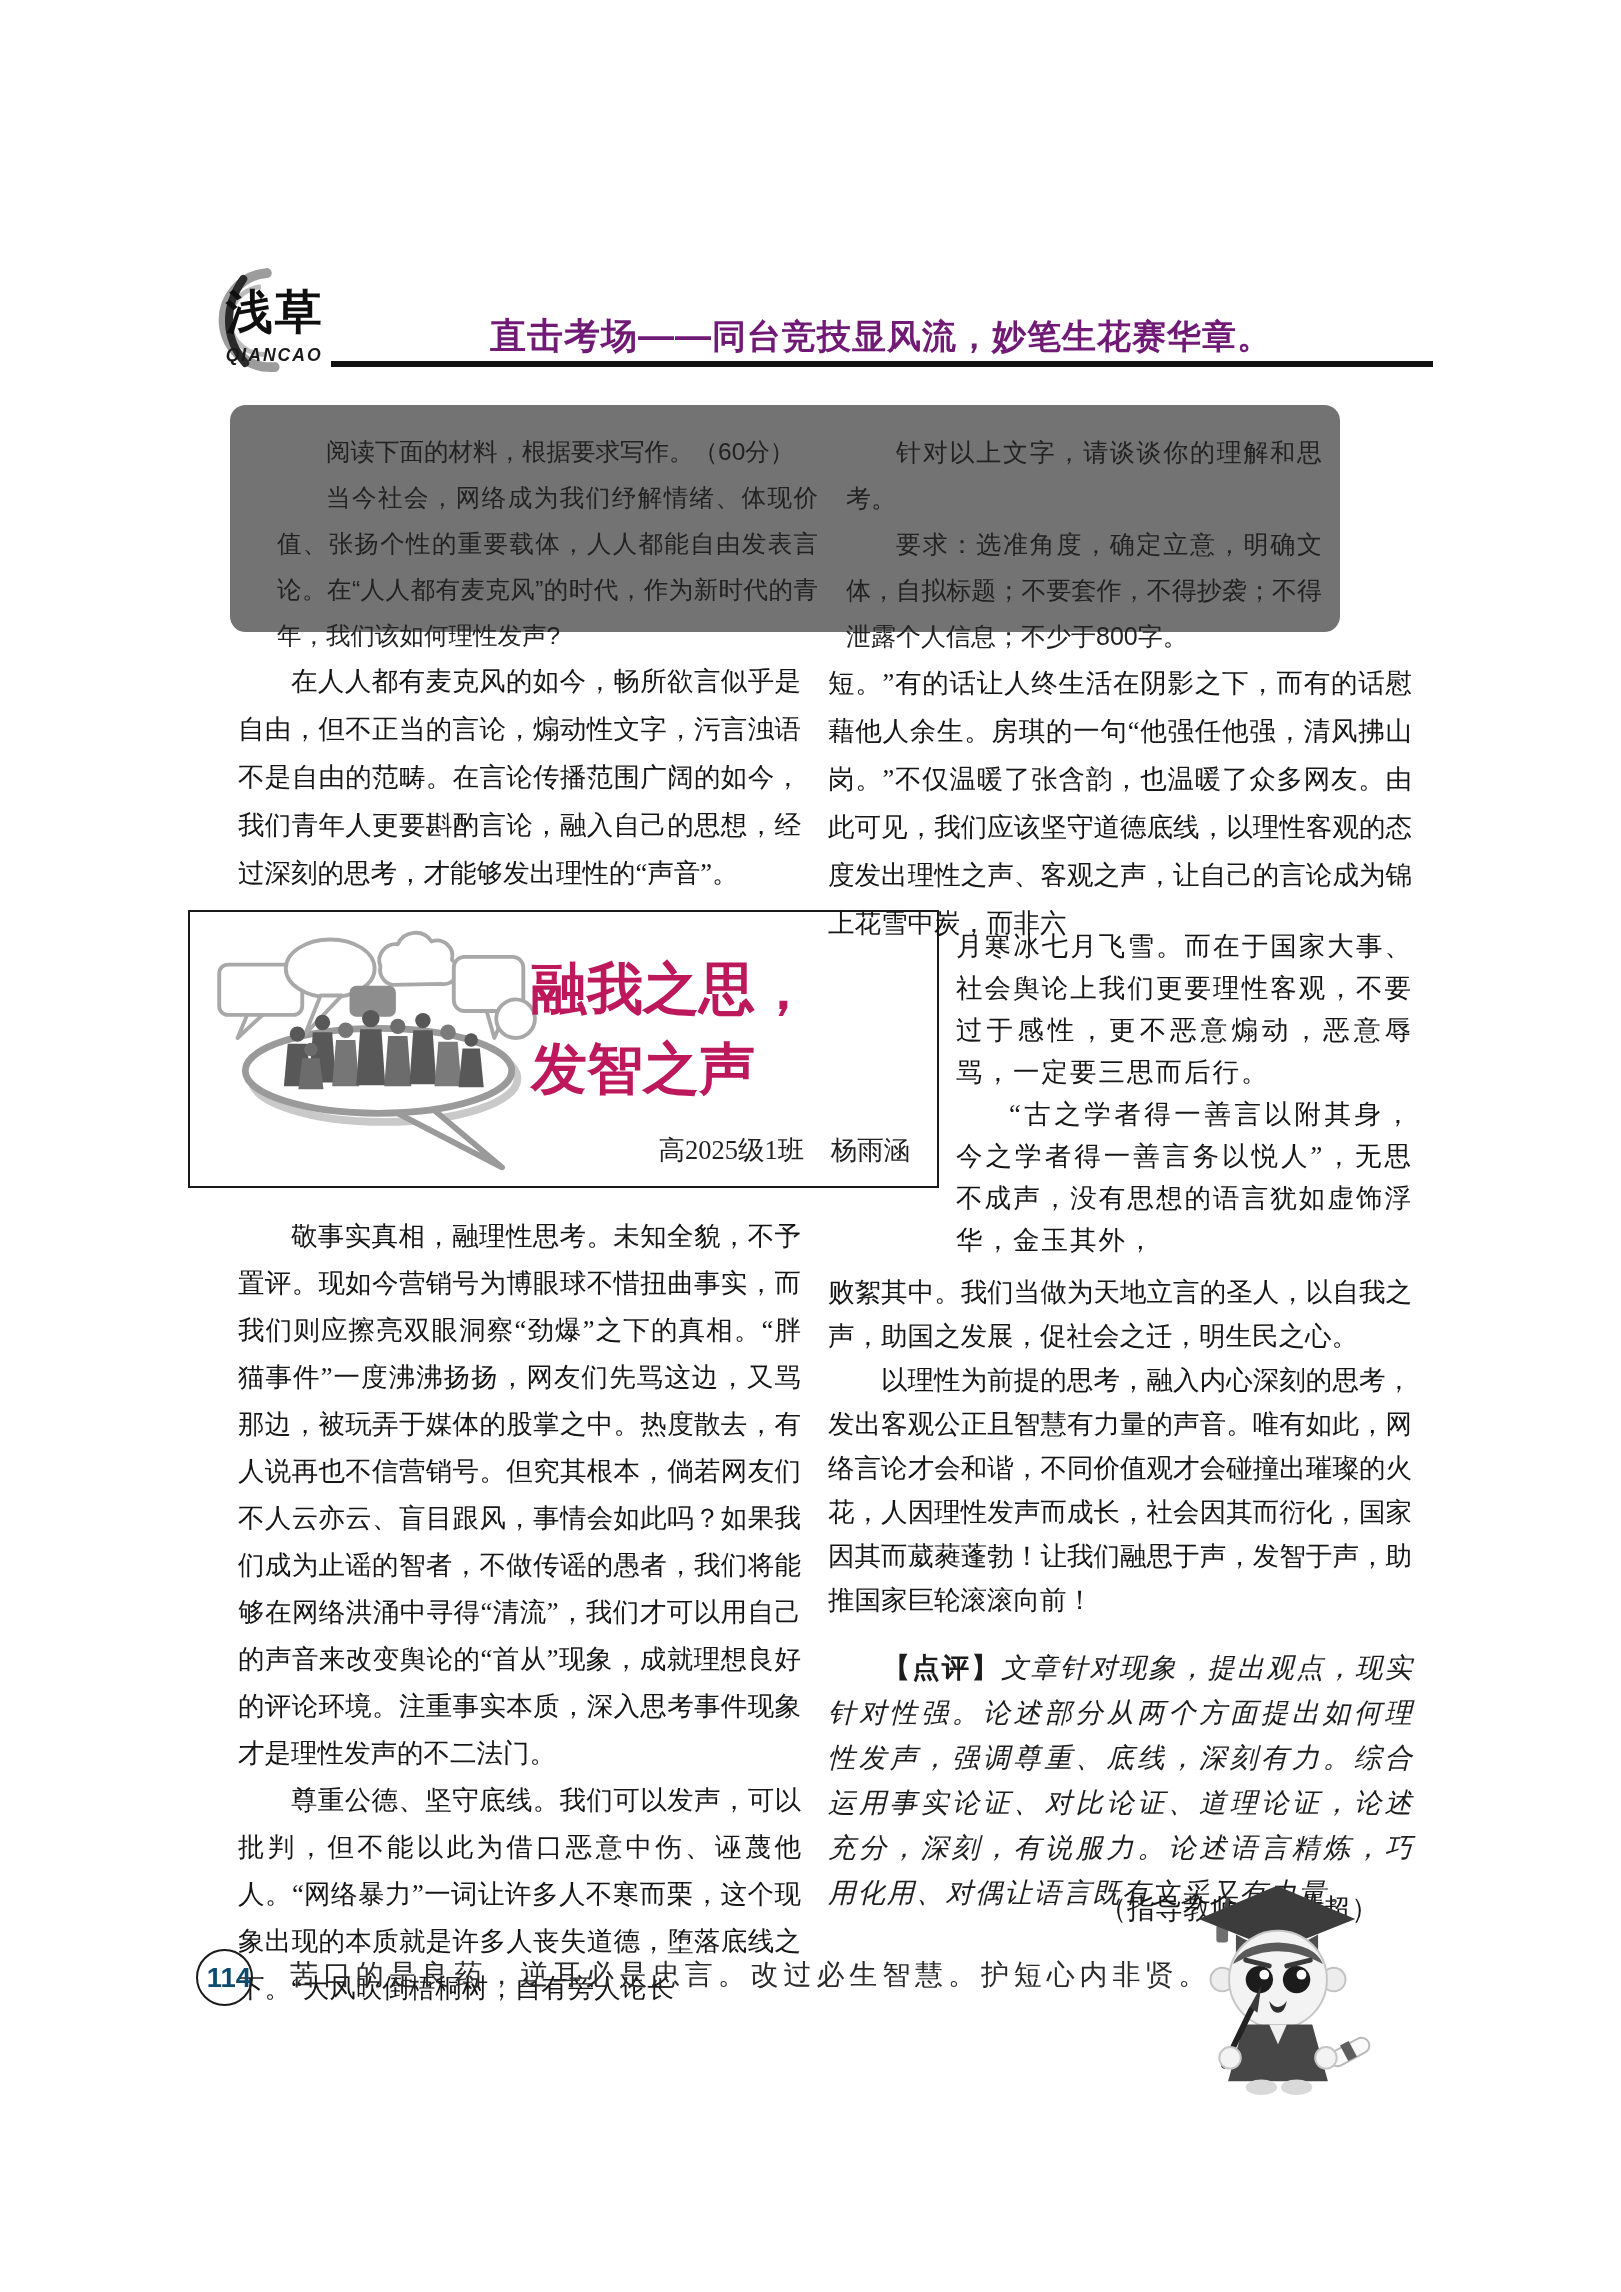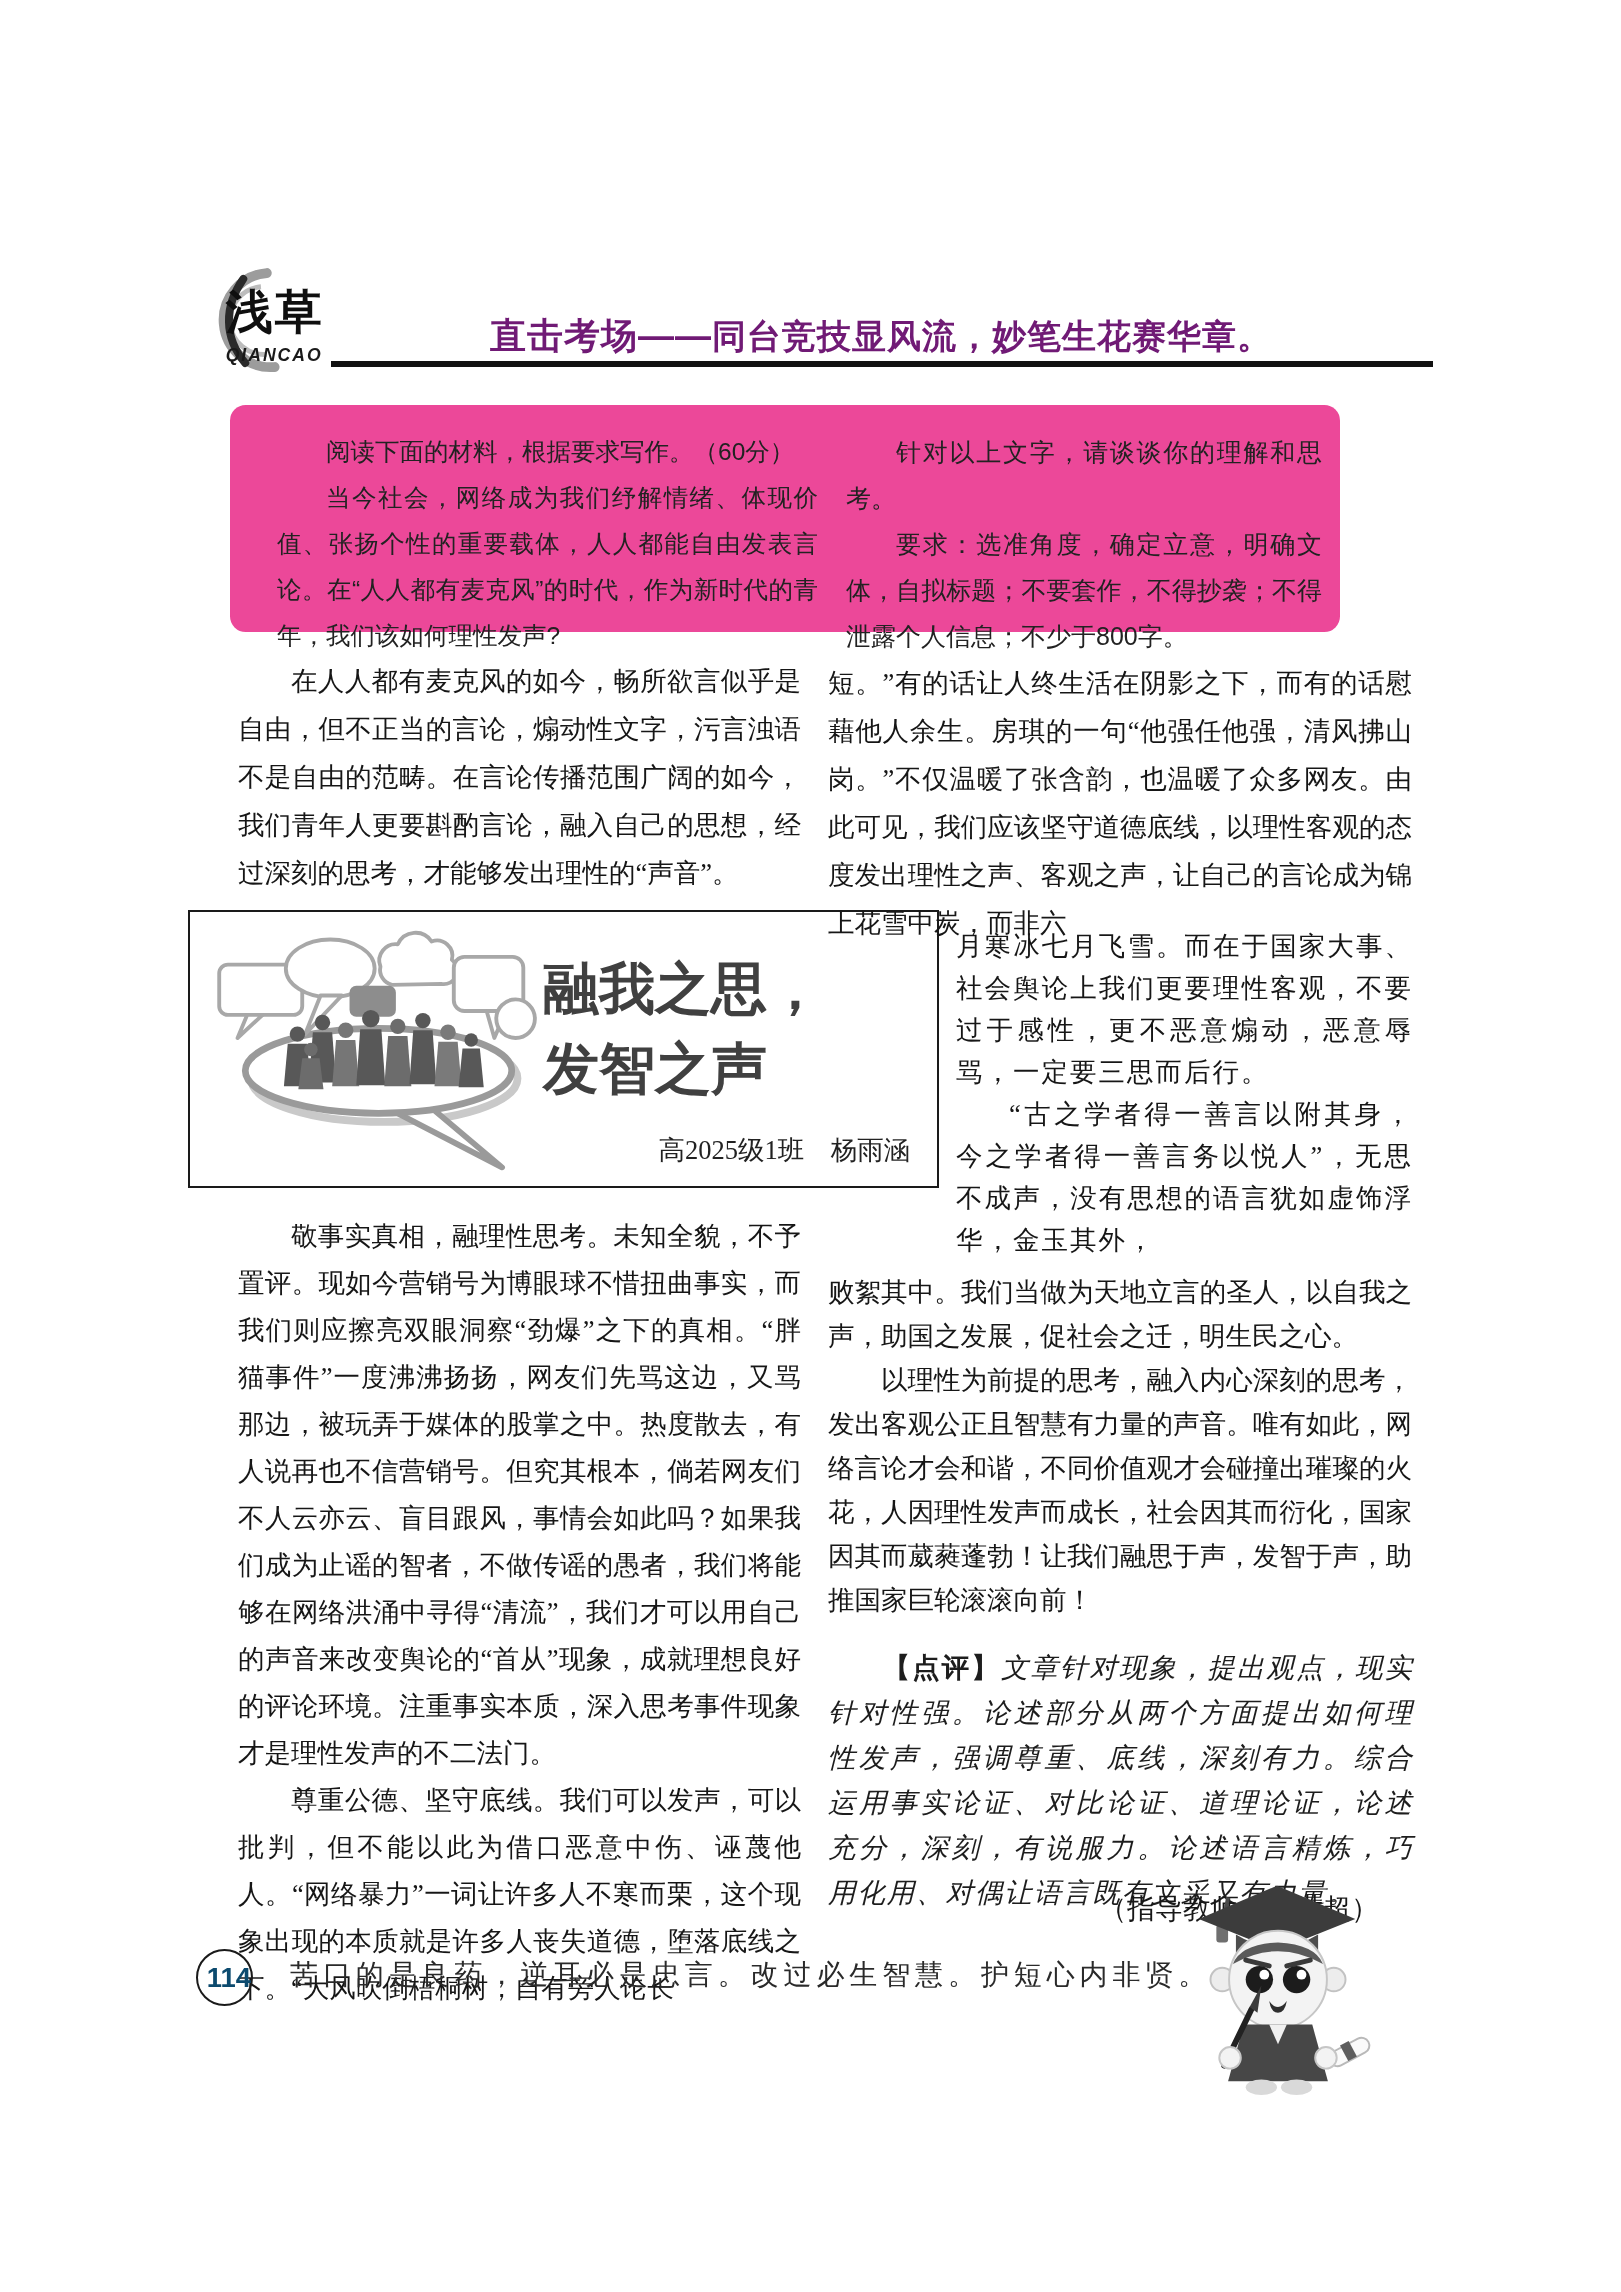--- a/index.html
+++ b/index.html
@@ -14,21 +14,21 @@
   .mast-title {
     position:absolute; left:490px; top:312px; width:961px;
     font-family:"Liberation Sans", sans-serif; font-weight:bold;
     font-size:36px; color:#701a75; letter-spacing:1px; white-space:nowrap;
   }
   .mast-title .sub { font-family:"Liberation Serif", serif; font-weight:bold; font-size:34px; }
   .mast-rule { position:absolute; left:331px; top:361px; width:1102px; height:5.9px; background:#111; }
   
   .prompt-box {
     position:absolute; left:230px; top:405px; width:1110px; height:227px;
-    background:#ec4899; border-radius:15.7px;
+    background:#737373; border-radius:15.7px;
   }
   .prompt-col {
     position:absolute; top:23.5px;
     font-family:"Liberation Sans", sans-serif; color:#222;
     text-align:justify; text-justify:inter-character;
   }
   .prompt-col p { text-indent:2em; }
   .prompt-left  { left:47px;  width:541px; font-size:24.5px; line-height:46px; }
   .prompt-right { left:616px; width:476px; font-size:25px; line-height:46px; }
   
@@ -42,22 +42,22 @@
   .col-right-a { left:828px; top:659px;  width:584px; }
   .col-right-b { left:956px; top:925px;  width:457px; line-height:42px; letter-spacing:2px; }
   .col-right-c { left:828px; top:1270px; width:584px; line-height:44px; }
   
   .title-box {
     position:absolute; left:188px; top:910px; width:751px; height:278px;
     background:#fff; border:2.9px solid #1a1a1a;
   }
   .title-illustration { position:absolute; left:11.8px; top:13.7px; width:353px; height:251px; }
   .essay-title {
-    position:absolute; left:353px; top:37px; width:384px;
-    font-family:"Liberation Sans", sans-serif; font-weight:bold; color:#404040;
+    position:absolute; left:341px; top:37px; width:384px;
+    font-family:"Liberation Sans", sans-serif; font-weight:bold; color:#be185d;
     font-size:56px; line-height:80px; white-space:nowrap;
   }
   .essay-title .t2 { display:block; text-align:left; padding-right:5.9px; }
   .essay-byline {
     position:absolute; left:353px; top:212px; width:377px; text-align:right; padding-right:9.8px;
     font-size:26.5px; color:#222; font-family:"Liberation Serif", serif;margin-top:8px;
   }
   
   .comment {
     position:absolute; left:828px; top:1645px; width:586px;

